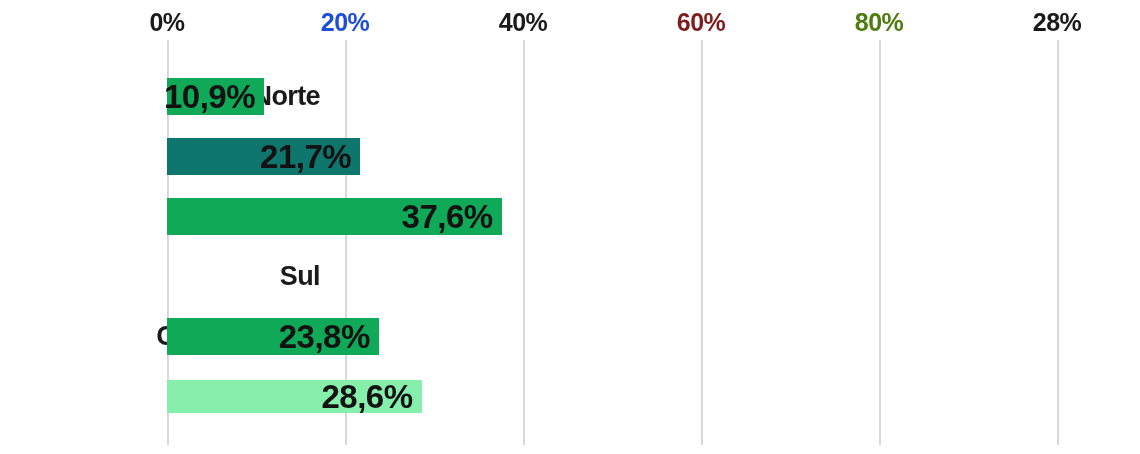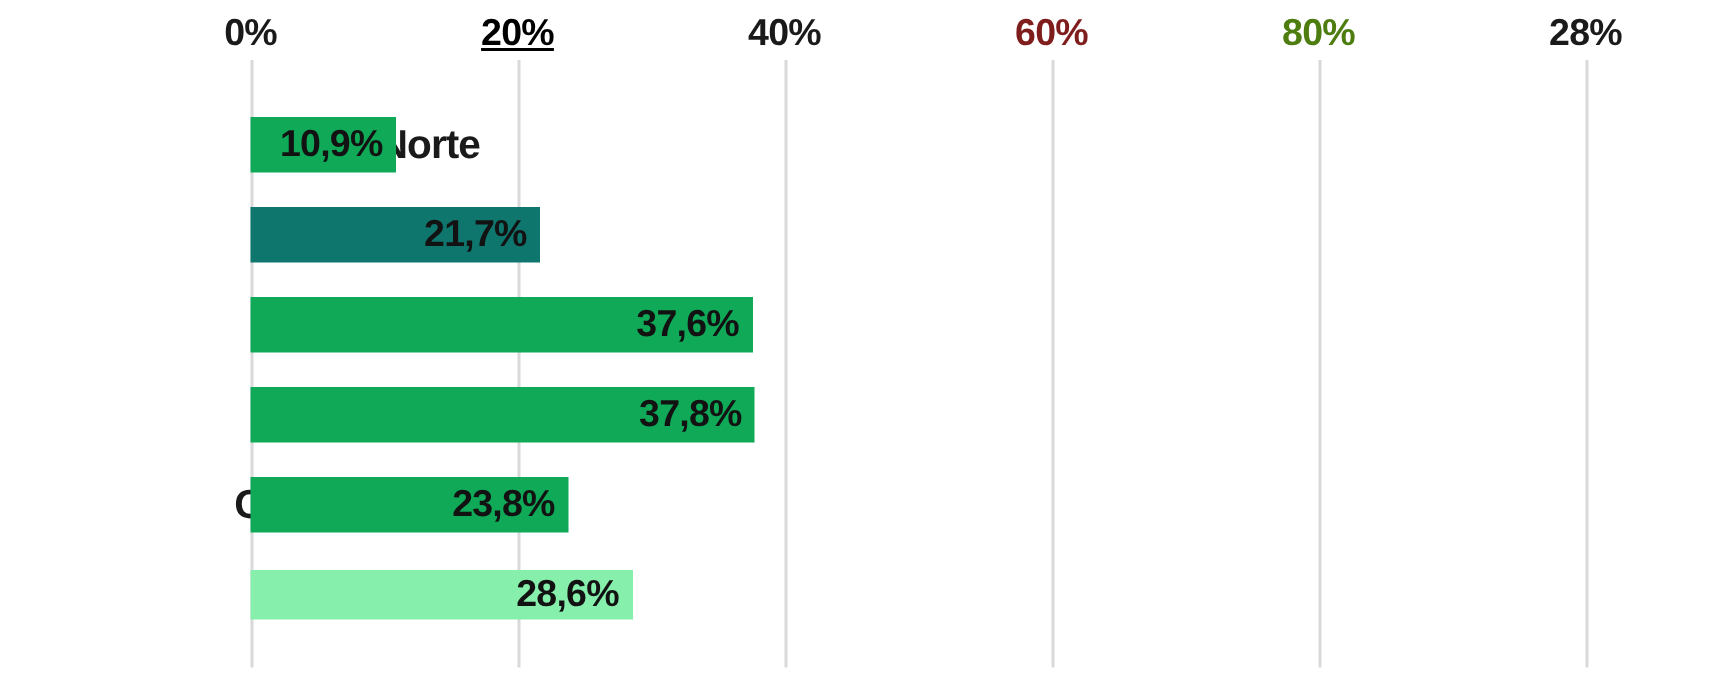--- a/index.html
+++ b/index.html
@@ -74,21 +74,21 @@
     align-items: center;
     justify-content: flex-end;
     box-sizing: border-box;
     padding-right: 9px;
   }
   .bar.total {
     height: 33px;
     background: #0E7C36;
   }
   .bar-value {
-    font-size: 25px;
+    font-size: 33px;
     font-weight: 700;
     font-stretch: condensed;
     color: #121212;
     letter-spacing: -0.5px;
     white-space: nowrap;
     line-height: 1;
   }
 </style>
 </head>
 <body>
@@ -98,21 +98,21 @@
   <div id="gridlines">
       <div class="gridline" style="left: 167px; background: rgb(217, 217, 217);"></div>
       <div class="gridline" style="left: 345px; background: rgb(217, 217, 217);"></div>
       <div class="gridline" style="left: 523px; background: rgb(217, 217, 217);"></div>
       <div class="gridline" style="left: 701px; background: rgb(217, 217, 217);"></div>
       <div class="gridline" style="left: 879px; background: rgb(217, 217, 217);"></div>
       <div class="gridline" style="left: 1057px; background: rgb(217, 217, 217);"></div>
     </div>
   <div id="ticks">
       <div class="tick-label" style="left: 167px; color: rgb(26, 26, 26);">0%</div>
-      <div class="tick-label" style="left: 345px; color: #000000; text-decoration: underline;">20%</div>
+      <div class="tick-label" style="left: 345px; color: #1d4ed8;">20%</div>
       <div class="tick-label" style="left: 523px; color: rgb(26, 26, 26);">40%</div>
       <div class="tick-label" style="left: 701px; color: #7f1d1d;">60%</div>
       <div class="tick-label" style="left: 879px; color: #4d7c0f;">80%</div>
       <div class="tick-label" style="left: 1057px; color: rgb(26, 26, 26);">28%</div>
     </div>
   <div id="rows">
       <div class="row" style="top: 66px;">
         <div class="cat-label" style="color: rgb(26, 26, 26);">Norte</div>
         <div class="bar-wrap">
           <div class="bar" style="width: 97.01px; background: rgb(15, 169, 88);">
@@ -131,25 +131,20 @@
       <div class="row" style="top: 186px;">
         <div class="cat-label" style="color: rgb(26, 26, 26);">Sudeste</div>
         <div class="bar-wrap">
           <div class="bar" style="width: 334.64px; background: rgb(15, 169, 88);">
             <span class="bar-value" style="color: rgb(18, 18, 18);">37,6%</span>
           </div>
         </div>
       </div>
       <div class="row" style="top: 246px;">
         <div class="cat-label" style="color: rgb(26, 26, 26);">Sul</div>
-        <div class="bar-wrap">
-          <div class="bar" style="width: 336.42px; background: rgb(15, 169, 88);">
-            <span class="bar-value" style="color: rgb(18, 18, 18);">37,8%</span>
-          </div>
-        </div>
       </div>
       <div class="row" style="top: 306px;">
         <div class="cat-label" style="color: rgb(26, 26, 26);">Centro-Oeste</div>
         <div class="bar-wrap">
           <div class="bar" style="width: 211.82px; background: rgb(15, 169, 88);">
             <span class="bar-value" style="color: rgb(18, 18, 18); margin-left: 34px;">23,8%</span>
           </div>
         </div>
       </div>
       <div class="row" style="top: 366px;">

